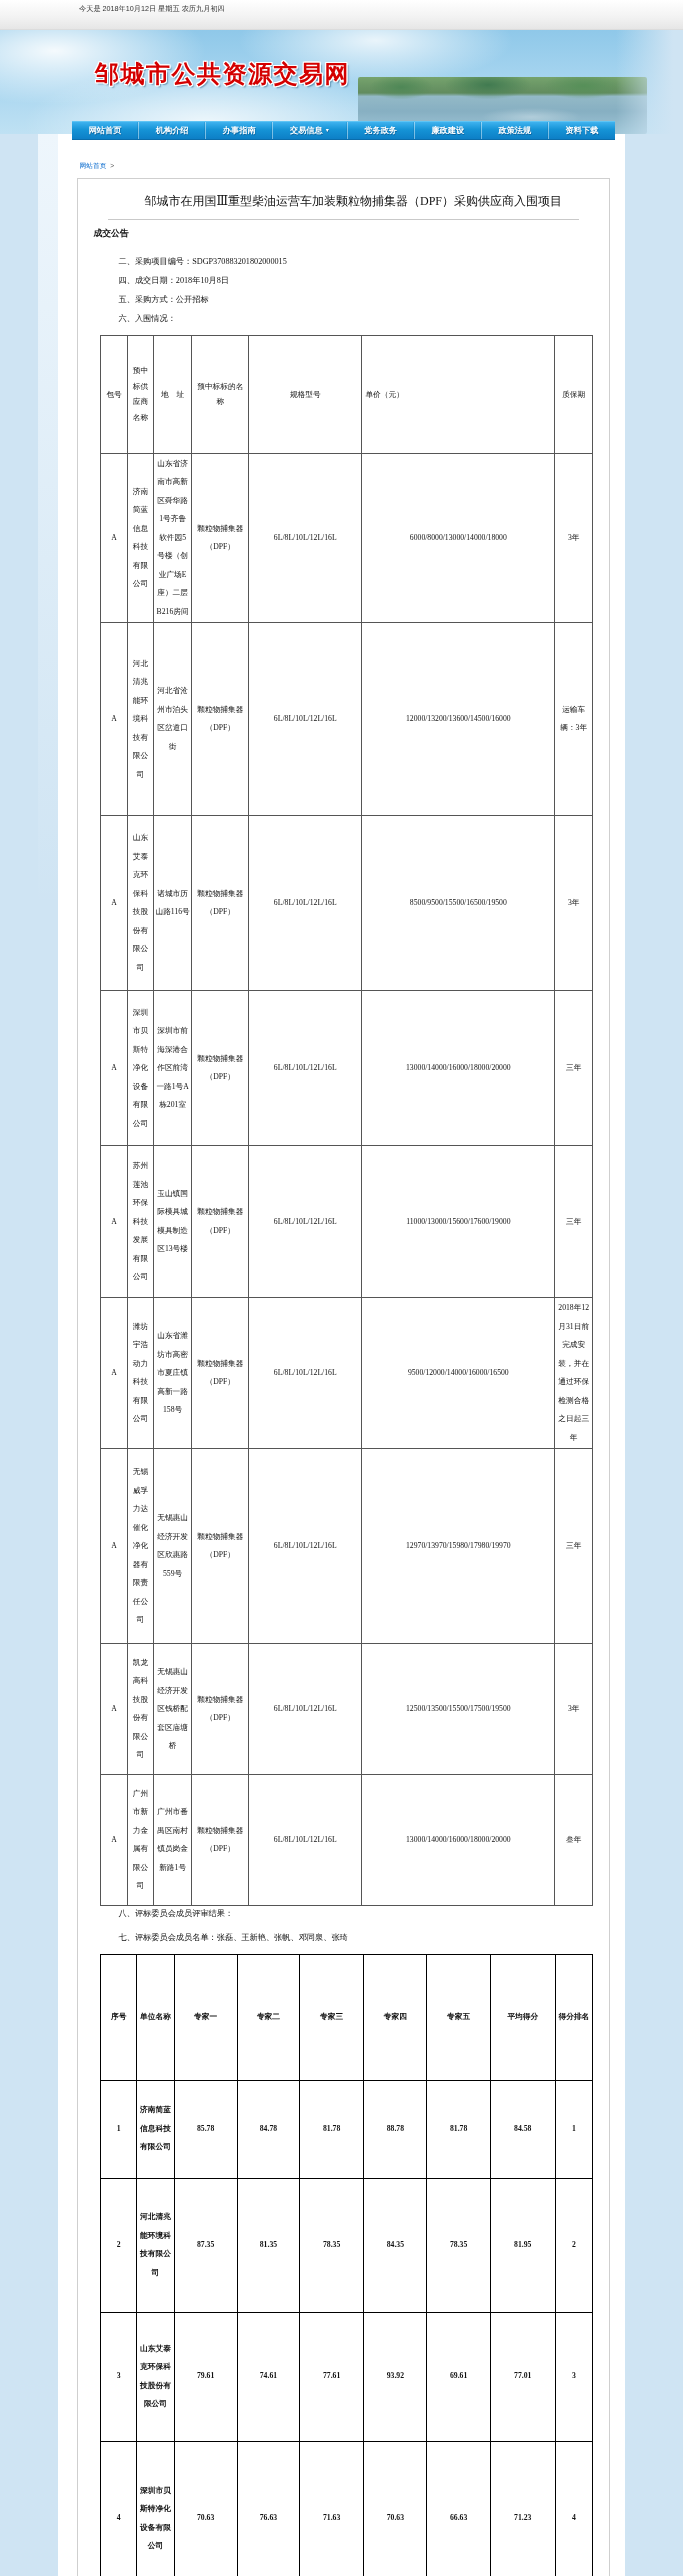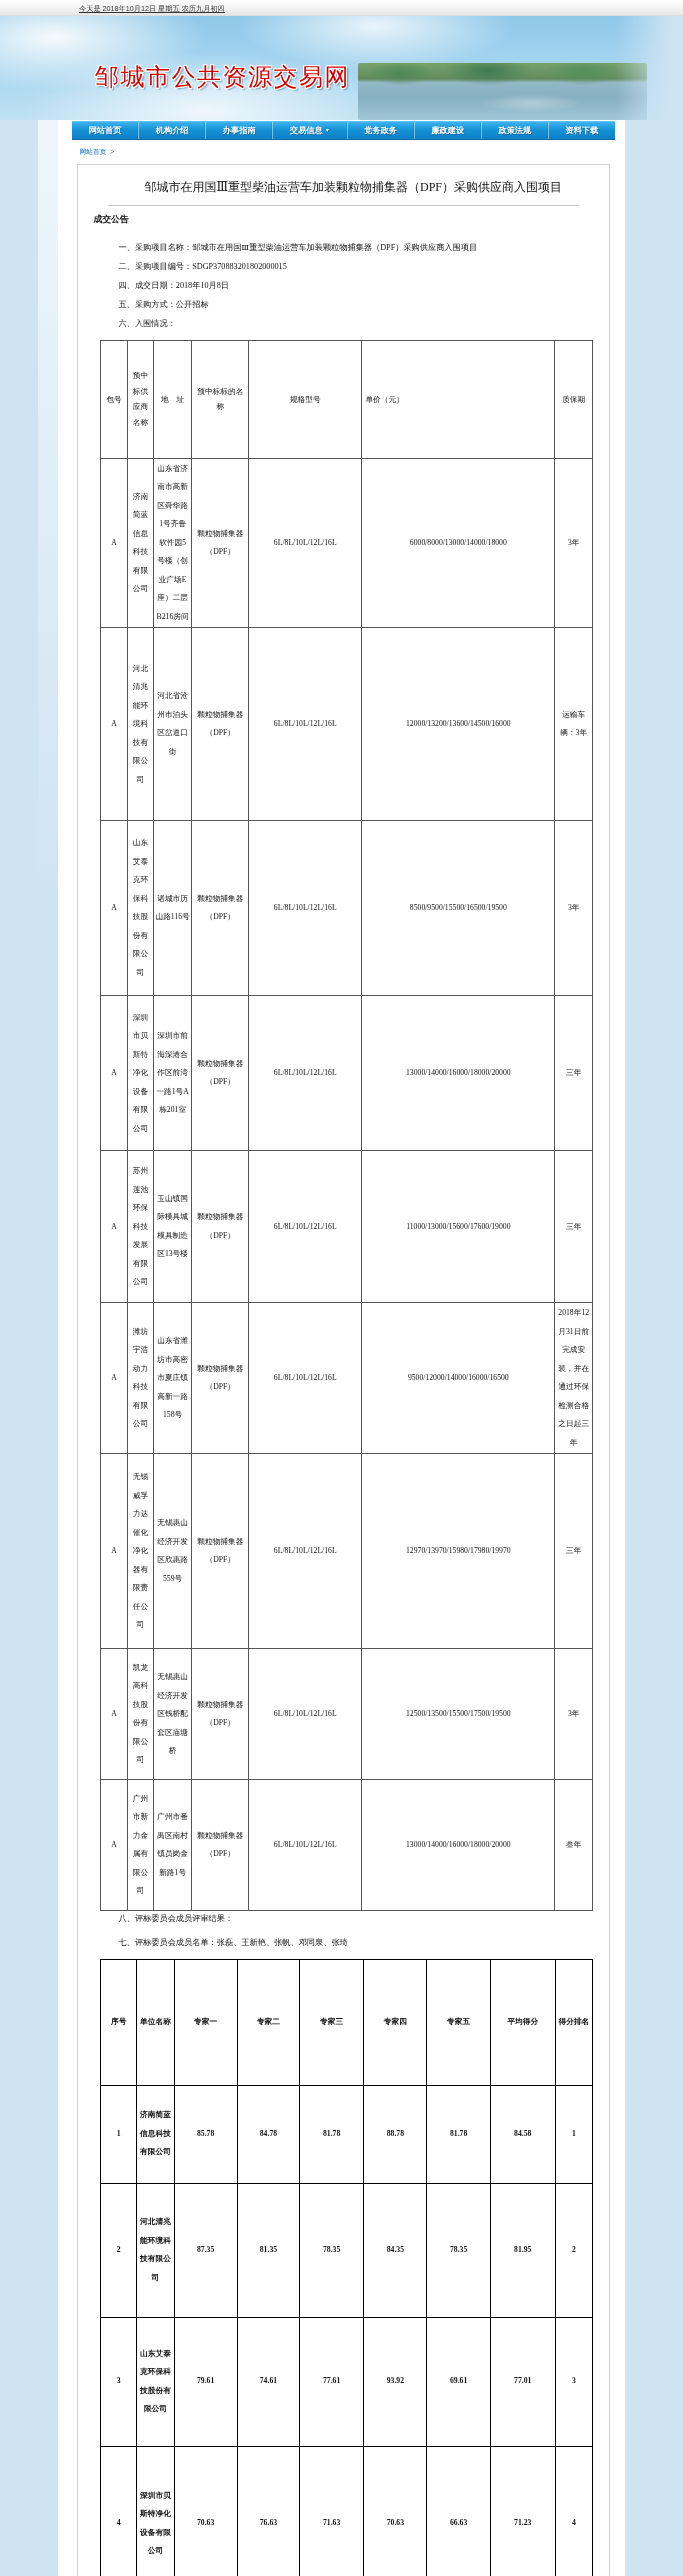--- a/index.html
+++ b/index.html
@@ -3,23 +3,23 @@
 <meta charset="utf-8">
 <style>
   * { box-sizing: border-box; margin: 0; padding: 0; }
   html,body { background:#cfe4f3; }
   body {
     width:683px; margin:0 auto; font-family:"Liberation Sans","DejaVu Sans",sans-serif;
     position:relative;
   }
   
   .topbar {
-    height:16px; background:linear-gradient(180deg,#ffffff 0%,#f2f2f2 60%,#e6e6e6 100%);
+    height:30px; background:linear-gradient(180deg,#ffffff 0%,#f2f2f2 60%,#e6e6e6 100%);
     border-bottom:0.5px solid #dcdcdc; font-size:7.2px; color:#333;
-    line-height:17px; padding-left:79px;text-decoration:underline;
+    line-height:17px; padding-left:79px;
   }
   
   .banner {
     position:relative; height:104px; overflow:hidden;
     background:
       radial-gradient(ellipse 216px 77px at 8% 20%, rgba(255,255,255,.9), rgba(255,255,255,0) 70%),
       radial-gradient(ellipse 258px 82px at 30% 90%, rgba(255,255,255,.75), rgba(255,255,255,0) 70%),
       radial-gradient(ellipse 196px 62px at 55% 10%, rgba(255,255,255,.8), rgba(255,255,255,0) 70%),
       linear-gradient(180deg,#8fc8e9 0%,#a5d4ef 45%,#bfe1f3 100%);
   }
@@ -32,21 +32,21 @@
       radial-gradient(ellipse 57px 18.5px at 78% 16%, #48833f, rgba(0,0,0,0) 70%),
       radial-gradient(ellipse 72px 13.4px at 60% 70%, rgba(255,255,255,.35), rgba(255,255,255,0) 70%),
       linear-gradient(180deg,#6e9b57 0%,#557f46 28%,#8fb4c0 34%,#7fa8ba 60%,#9cc3d4 100%);
     opacity:.85;
   }
   .banner .fade-right {
     position:absolute; right:0; top:0; width:67px; height:100%;
     background:linear-gradient(90deg, rgba(207,228,243,0), #cfe4f3 85%);
   }
   .site-title {
-    position:absolute; left:95px; top:45px; font-size:24px; font-weight:normal; color:#d40000;
+    position:absolute; left:95px; top:28px; font-size:24px; font-weight:bold; color:#d40000;
     font-family:"Liberation Sans","DejaVu Sans",sans-serif; letter-spacing:1.5px;
     text-shadow:
       -1px -1px 0 #fff, 1px -1px 0 #fff, -1px 1px 0 #fff, 1px 1px 0 #fff,
       0 -1px 0 #fff, 0 1px 0 #fff, -1px 0 0 #fff, 1px 0 0 #fff,
       2.1px 2.1px 1.5px rgba(0,60,100,.45);
   }
   
   .nav {
     position:absolute; left:72px; top:121px; width:543px; height:18.5px;
     background:linear-gradient(180deg,#3eb2ef 0%,#1593d6 45%,#0d7fc6 100%);
@@ -134,21 +134,20 @@
       <a>网站首页</a>
       <span class="sep">&gt;</span>
     </div>
 
     <div class="panel">
       <h2 class="doc-title">邹城市在用国Ⅲ重型柴油运营车加装颗粒物捕集器（DPF）采购供应商入围项目</h2>
       <hr>
       <h3 class="doc-subtitle">成交公告</h3>
 
       <div class="intro">
-        <p>一、采购项目名称：邹城市在用国Ⅲ重型柴油运营车加装颗粒物捕集器（DPF）采购供应商入围项目</p>
         <p>二、采购项目编号：SDGP370883201802000015</p>
         <p>四、成交日期：2018年10月8日</p>
         <p>五、采购方式：公开招标</p>
         <p>六、入围情况：</p>
       </div>
 
       <table class="doc">
         <colgroup>
           <col style="width:28px">
             <col style="width:27px">

